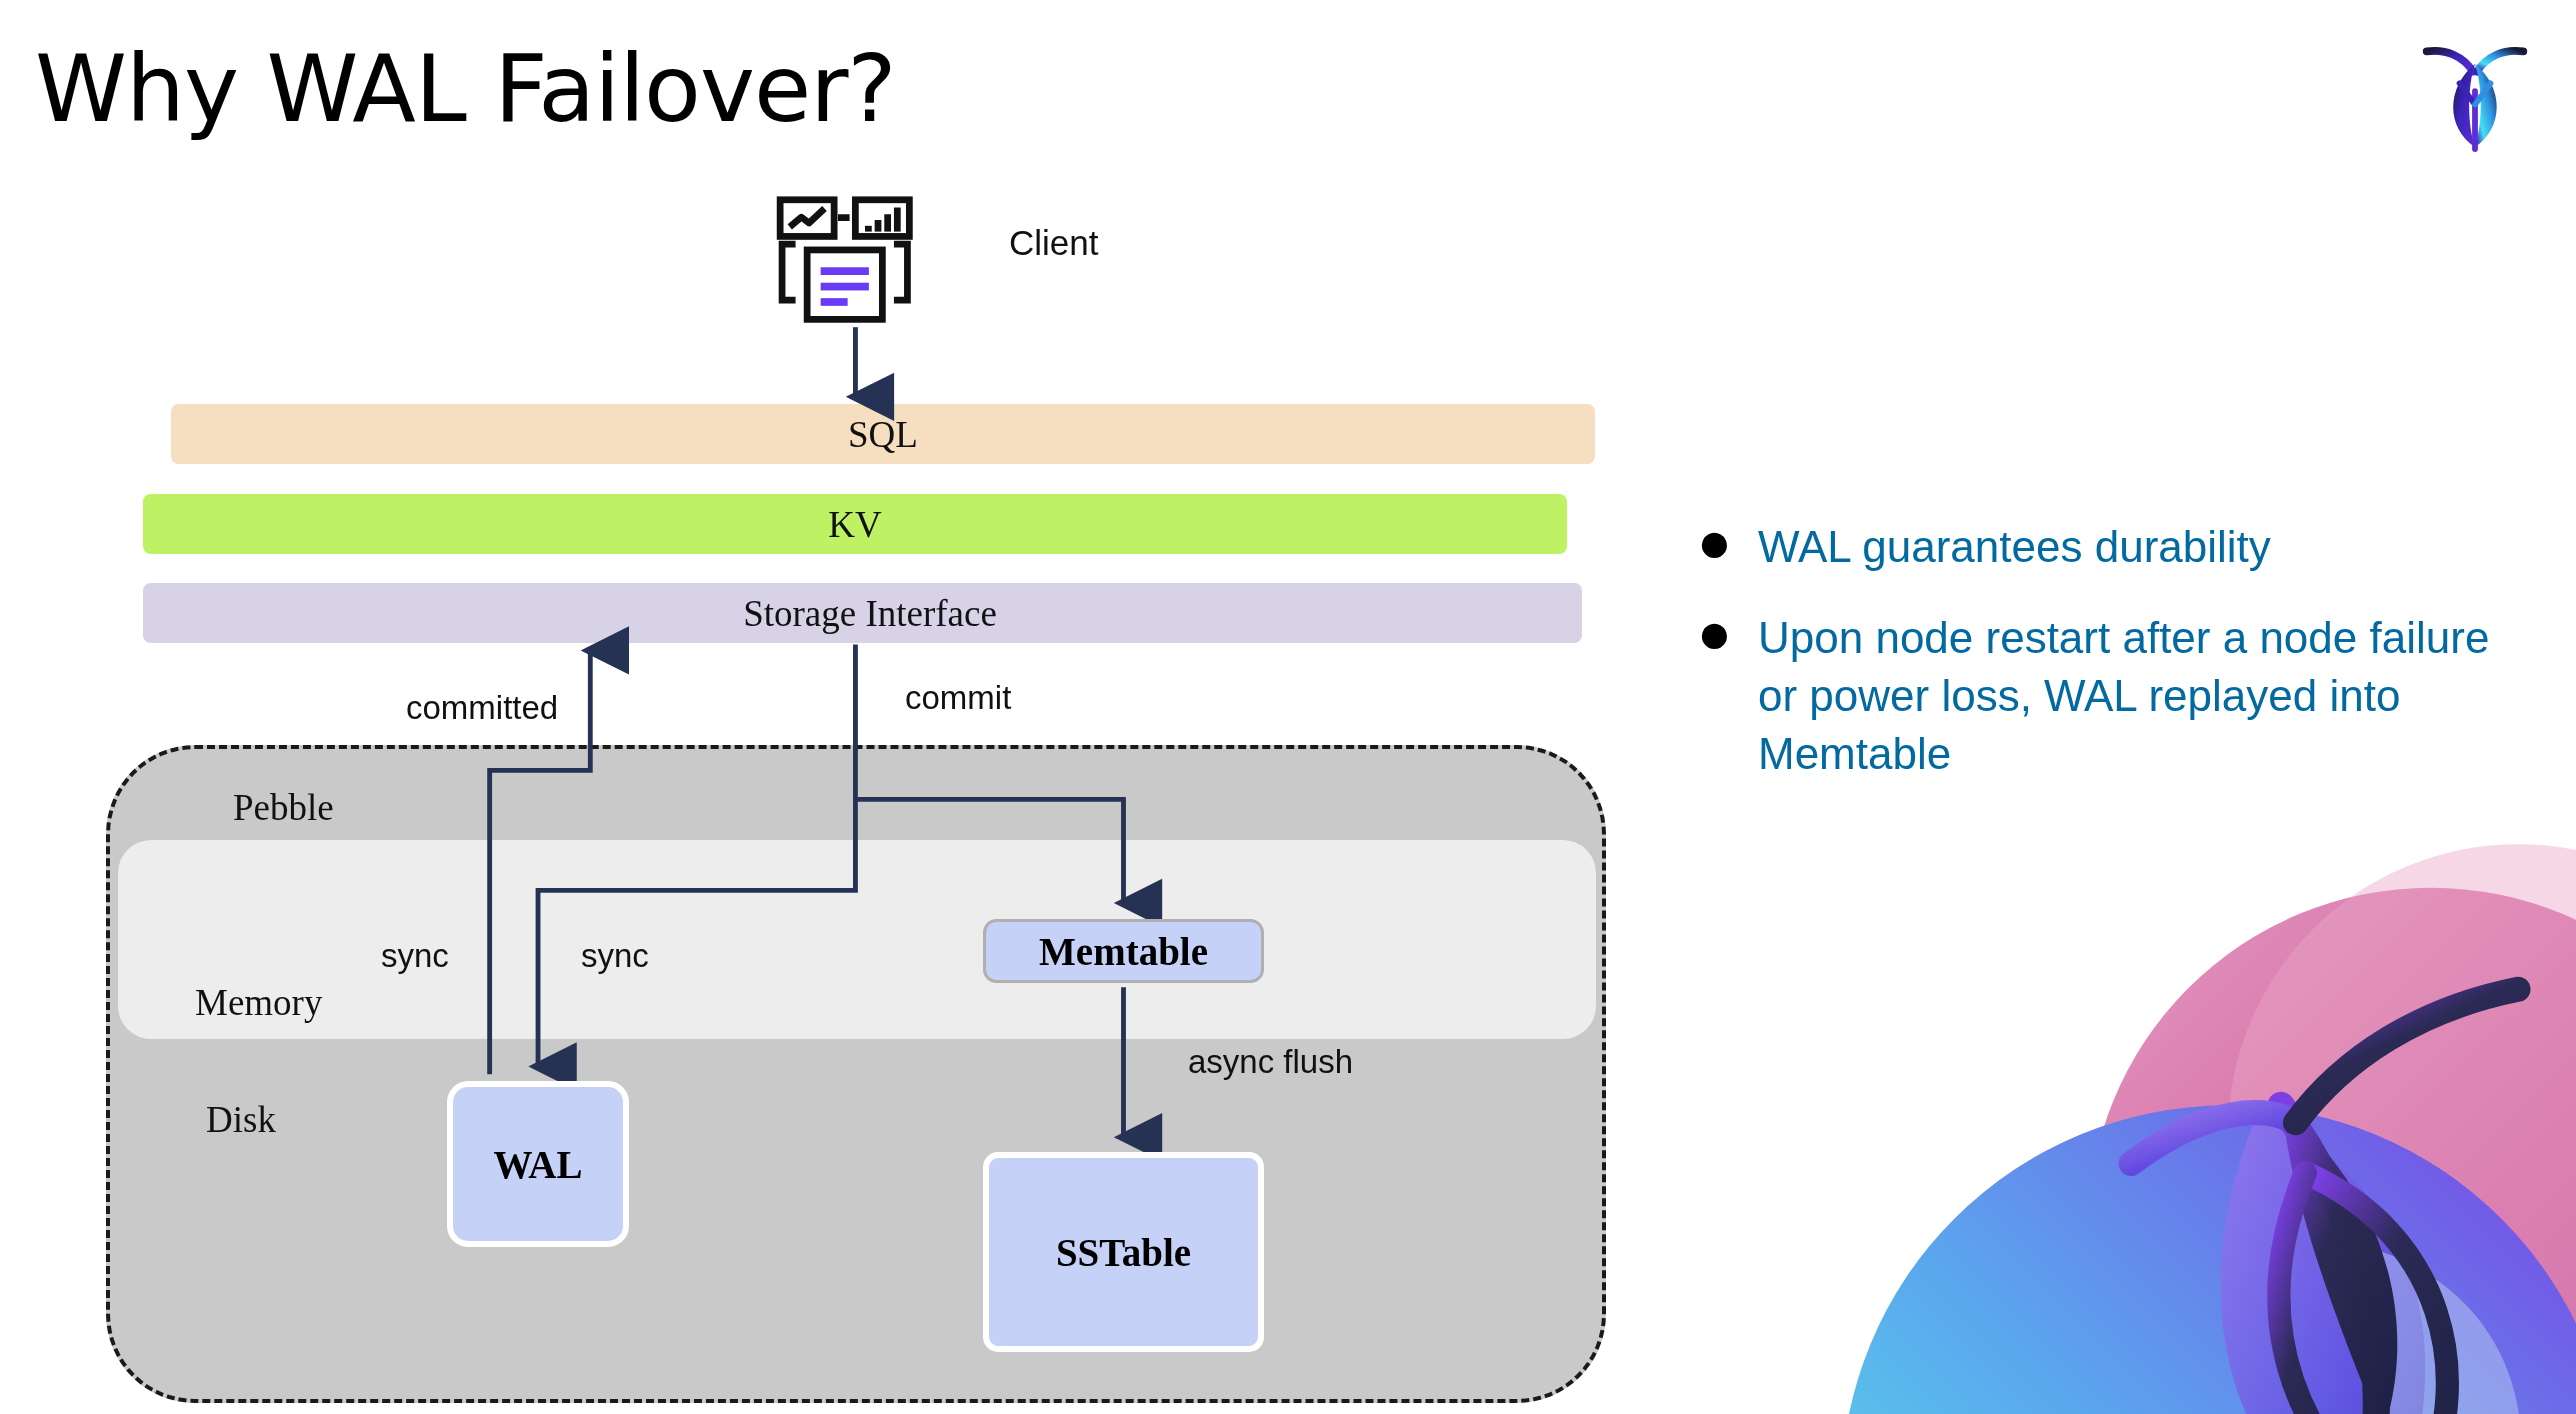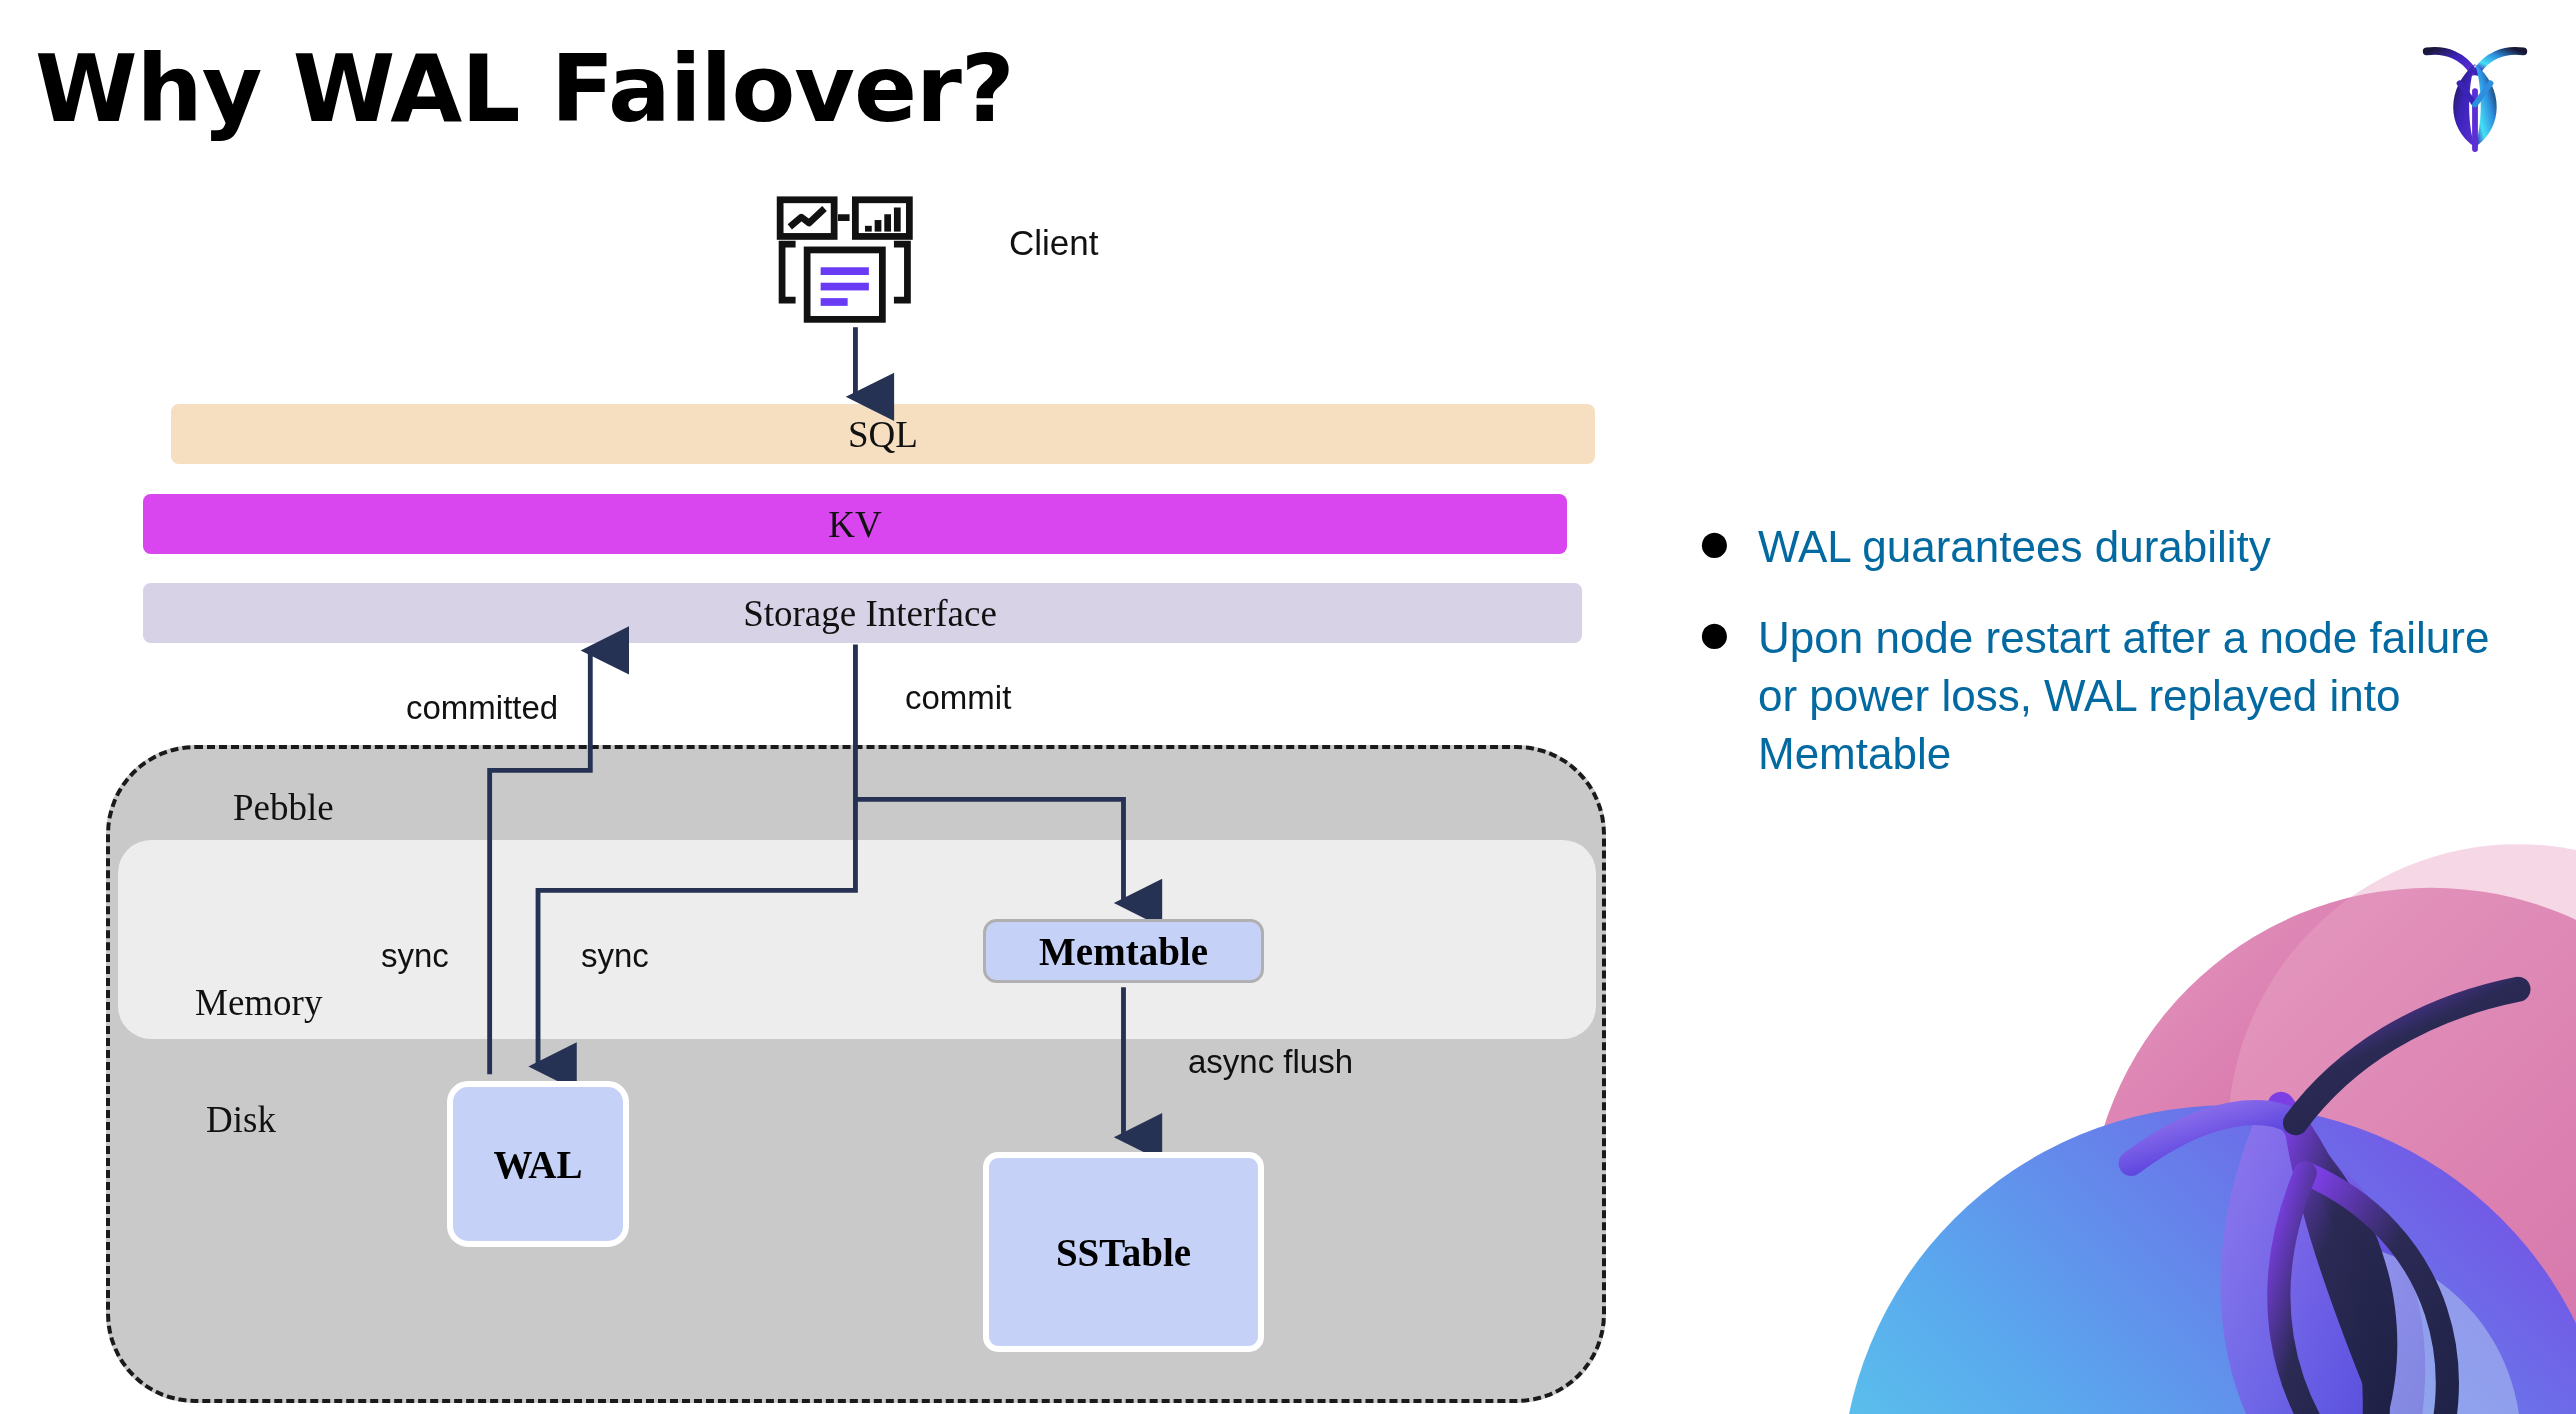--- a/index.html
+++ b/index.html
@@ -18,21 +18,21 @@
     background: #ffffff;
     overflow: hidden;
   }
 
   
   #title {
     position: absolute;
     left: 35px;
     top: 41px;
     font-family: "DejaVu Sans", sans-serif;
-    font-weight: bold;
+    font-weight: normal;
     font-size: 93px;
     letter-spacing: -1px;
     color: #000000;
     white-space: nowrap;
     line-height: 1.05;
   }
 
   
   #logo {
     position: absolute;
@@ -68,21 +68,21 @@
     height: 60px;
     border-radius: 7.7px;
     display: flex;
     align-items: center;
     justify-content: center;
     font-family: "Liberation Serif", serif;
     font-size: 37px;
     color: #111111;
   }
   #bar-sql { top: 404px; background: #F5DFC0; margin-left: 28px; }
-  #bar-kv  { top: 494px; background: #d946ef; }
+  #bar-kv  { top: 494px; background: #bef264; }
   #bar-si  { top: 583px; background: #D7D2E6; padding-left: 15px; }
 
   
   #pebble {
     position: absolute;
     left: 106px;
     top: 745px;
     width: 1500px;
     height: 658px;
     background: #C9C9C9;

